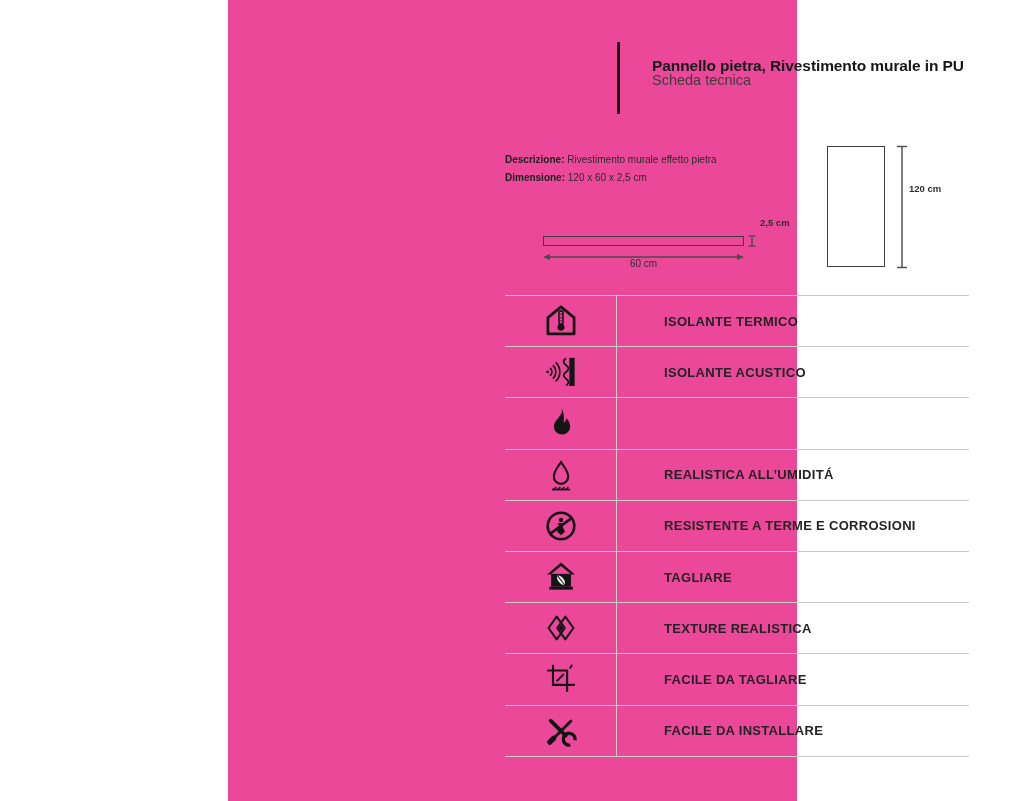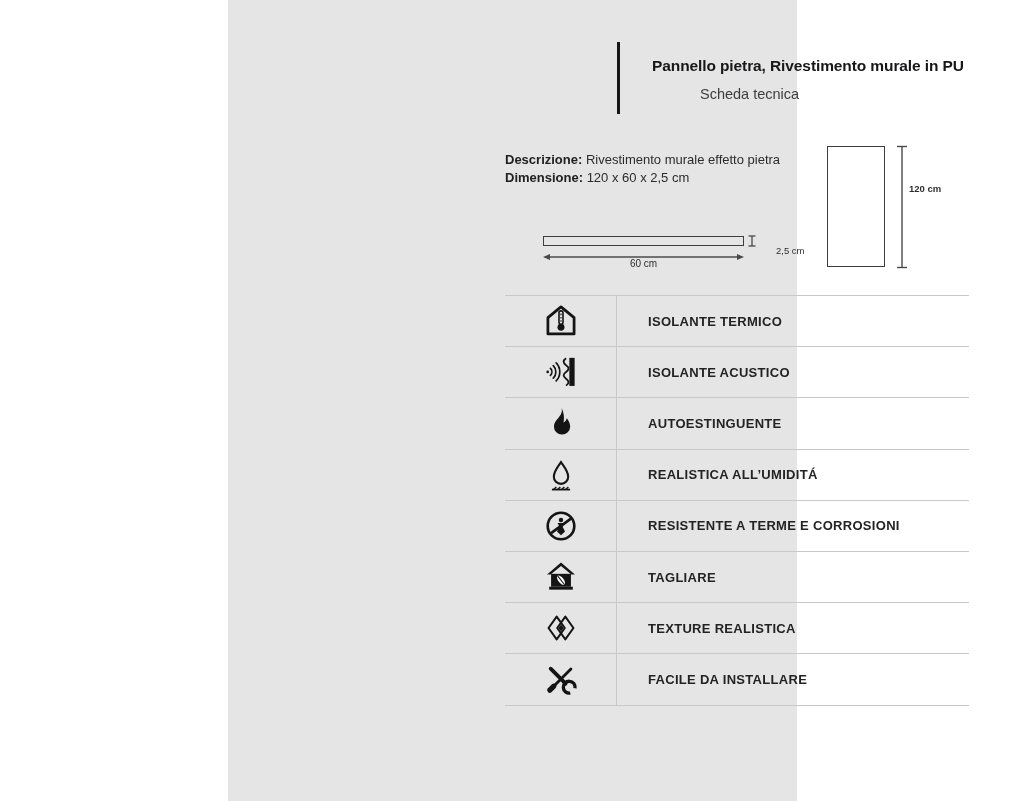--- a/index.html
+++ b/index.html
@@ -12,63 +12,63 @@
   body{
     background:#ffffff;
     font-family:"Liberation Sans", sans-serif;
     color:var(--ink);
     position:relative;
     overflow:hidden;
   }
   .canvas{position:absolute;left:0;top:0;width:1024px;height:801px;background:#ffffff;}
   .page{
     position:absolute;left:228px;top:0;width:569px;height:801px;
-    background:#e5e5e5;
+    background:#ec4899;
   }
 
   
   .header-rule{
     position:absolute;left:389px;top:42px;width:2.5px;height:72px;
     background:#161616;
   }
   .page-title{
     position:absolute;left:424px;top:57px;
     font-size:15.5px;font-weight:bold;letter-spacing:-0.1px;color:#17171a;
     white-space:nowrap;
   }
   .page-subtitle{
-    position:absolute;left:424px;top:86px;
-    font-size:14.5px;color:#3d3d3f;white-space:nowrap;margin-left:48px;
+    position:absolute;left:424px;top:72px;
+    font-size:14.5px;color:#3d3d3f;white-space:nowrap;
   }
 
   
   .specs{
     position:absolute;left:277px;top:151px;
-    font-size:13px;color:#2b2b2d;line-height:17.5px;white-space:nowrap;
+    font-size:10px;color:#2b2b2d;line-height:17.5px;white-space:nowrap;
   }
   .specs b{font-weight:bold;color:#202022;}
 
   
   .panel-front{
     position:absolute;left:599px;top:146px;width:58px;height:121px;
     border:1.6px solid #3e3e40;background:transparent;
   }
   .dim-v{position:absolute;left:667px;top:145px;}
   .dim-v-label{
     position:absolute;left:681px;top:183px;font-size:9.5px;font-weight:600;
     color:#2e2e30;white-space:nowrap;
   }
   .panel-side{
     position:absolute;left:315px;top:236px;width:201px;height:10px;
     border:1.5px solid #3e3e40;background:transparent;
   }
   .dim-t{position:absolute;left:519px;top:234px;}
   .dim-t-label{
-    position:absolute;left:532px;top:245px;font-size:9.5px;font-weight:400;
-    color:#2e2e30;white-space:nowrap;margin-left:16px;
+    position:absolute;left:532px;top:217px;font-size:9.5px;font-weight:700;
+    color:#2e2e30;white-space:nowrap;
   }
   .dim-h{position:absolute;left:314px;top:252px;}
   .dim-h-label{
     position:absolute;left:315px;top:258px;width:201px;text-align:center;
     font-size:10px;font-weight:400;color:#2e2e30;
   }
 
   
   .features{
     position:absolute;left:277px;top:295px;width:464px;
@@ -77,21 +77,21 @@
   .features .v-divider{
     position:absolute;left:111px;top:0;bottom:0;width:1px;background:var(--line);
   }
   .feature-row{
     height:51.2px;display:flex;align-items:center;
     border-top:1px solid var(--line);
   }
   .icon-cell{
     width:111px;flex:0 0 111px;display:flex;align-items:center;justify-content:center;
   }
-  .label-cell{flex:1;padding-left:32px;display:flex;align-items:center;}
+  .label-cell{flex:1;padding-left:48px;display:flex;align-items:center;}
   .feature-label{
     font-size:13px;font-weight:bold;letter-spacing:0.3px;color:#232325;
     white-space:nowrap;
   }
   .icon-cell svg{display:block;}
 </style>
 </head>
 <body>
 
 <div class="canvas">
@@ -160,23 +160,20 @@
       <span class="feature-label">ISOLANTE ACUSTICO</span>
     </div>
   </div>
 
   <div class="feature-row">
     <div class="icon-cell">
             <svg width="38" height="38" viewBox="0 0 36 36">
     <path d="M18.6 3.9 c1 4.1 -0.9 6.8 -3.1 9.3 c-2 2.3 -4.2 4.6 -4.2 8 a7.7 7.7 0 0 0 15.4 0.1 c0 -3.3 -1.6 -5.6 -3.2 -7.9 c-0.5 1.8 -1.4 3.2 -3.1 4.1 c1 -4.2 0.3 -9.2 -1.8 -13.6 z" fill="#141414"></path>
   </svg>
           </div>
-    <div class="label-cell">
-      <span class="feature-label">AUTOESTINGUENTE</span>
-    </div>
   </div>
 
   <div class="feature-row">
     <div class="icon-cell">
             <svg width="38" height="38" viewBox="0 0 36 36">
     <path d="M18 5.8 C15 10.4 11.2 14.6 11.2 19.6 a6.8 6.8 0 0 0 13.6 0 C24.8 14.6 21 10.4 18 5.8 Z" fill="none" stroke="#141414" stroke-width="2"></path>
     <path d="M9.4 31.8 H26.6" stroke="#141414" stroke-width="1.7"></path>
     <path d="M11.2 31.5 l2.4 -2.1 M15 31.5 l2.4 -2.1 M18.8 31.5 l2.4 -2.1 M22.6 31.5 l2.4 -2.1" stroke="#141414" stroke-width="1.4" fill="none"></path>
   </svg>
           </div>
@@ -222,20 +219,33 @@
     <path d="M13.9 7.2 L21.6 18 L13.9 28.8 L6.2 18 Z" fill="none" stroke="#141414" stroke-width="1.9" stroke-linejoin="round"></path>
     <path d="M22.1 7.2 L29.8 18 L22.1 28.8 L14.4 18 Z" fill="none" stroke="#141414" stroke-width="1.9" stroke-linejoin="round"></path>
     <path d="M18 14.6 L20.5 18 L18 21.4 L15.5 18 Z" fill="#141414"></path>
   </svg>
           </div>
     <div class="label-cell">
       <span class="feature-label">TEXTURE REALISTICA</span>
     </div>
   </div>
 
+  <div class="feature-row">
+    <div class="icon-cell">
+            <svg width="38" height="38" viewBox="0 0 36 36">
+    <path d="M10.4 4.4 V23.6 H31.2" fill="none" stroke="#141414" stroke-width="2"></path>
+    <path d="M4.8 10 H23.8 V30" fill="none" stroke="#141414" stroke-width="2"></path>
+    <path d="M13.8 20.2 L20.6 13.4" stroke="#141414" stroke-width="1.8"></path>
+    <path d="M28.6 4.6 l-2.2 3.4" stroke="#141414" stroke-width="1.8"></path>
+  </svg>
+          </div>
+    <div class="label-cell">
+      <span class="feature-label">FACILE DA TAGLIARE</span>
+    </div>
+  </div>
 
   <div class="feature-row">
     <div class="icon-cell">
             <svg width="38" height="38" viewBox="0 0 36 36">
     <path d="M31.3 26.8 A5.6 5.6 0 1 0 26.8 31.3" fill="none" stroke="#141414" stroke-width="3.2"></path>
     <path d="M22.4 22.4 L8.2 8.2" stroke="#141414" stroke-width="3.6" stroke-linecap="round"></path>
     <path d="M7.4 28.6 L11.2 24.8" stroke="#141414" stroke-width="5" stroke-linecap="round"></path>
     <path d="M11.6 24.4 L27.4 8.6" stroke="#141414" stroke-width="2.7" stroke-linecap="round"></path>
   </svg>
           </div>

